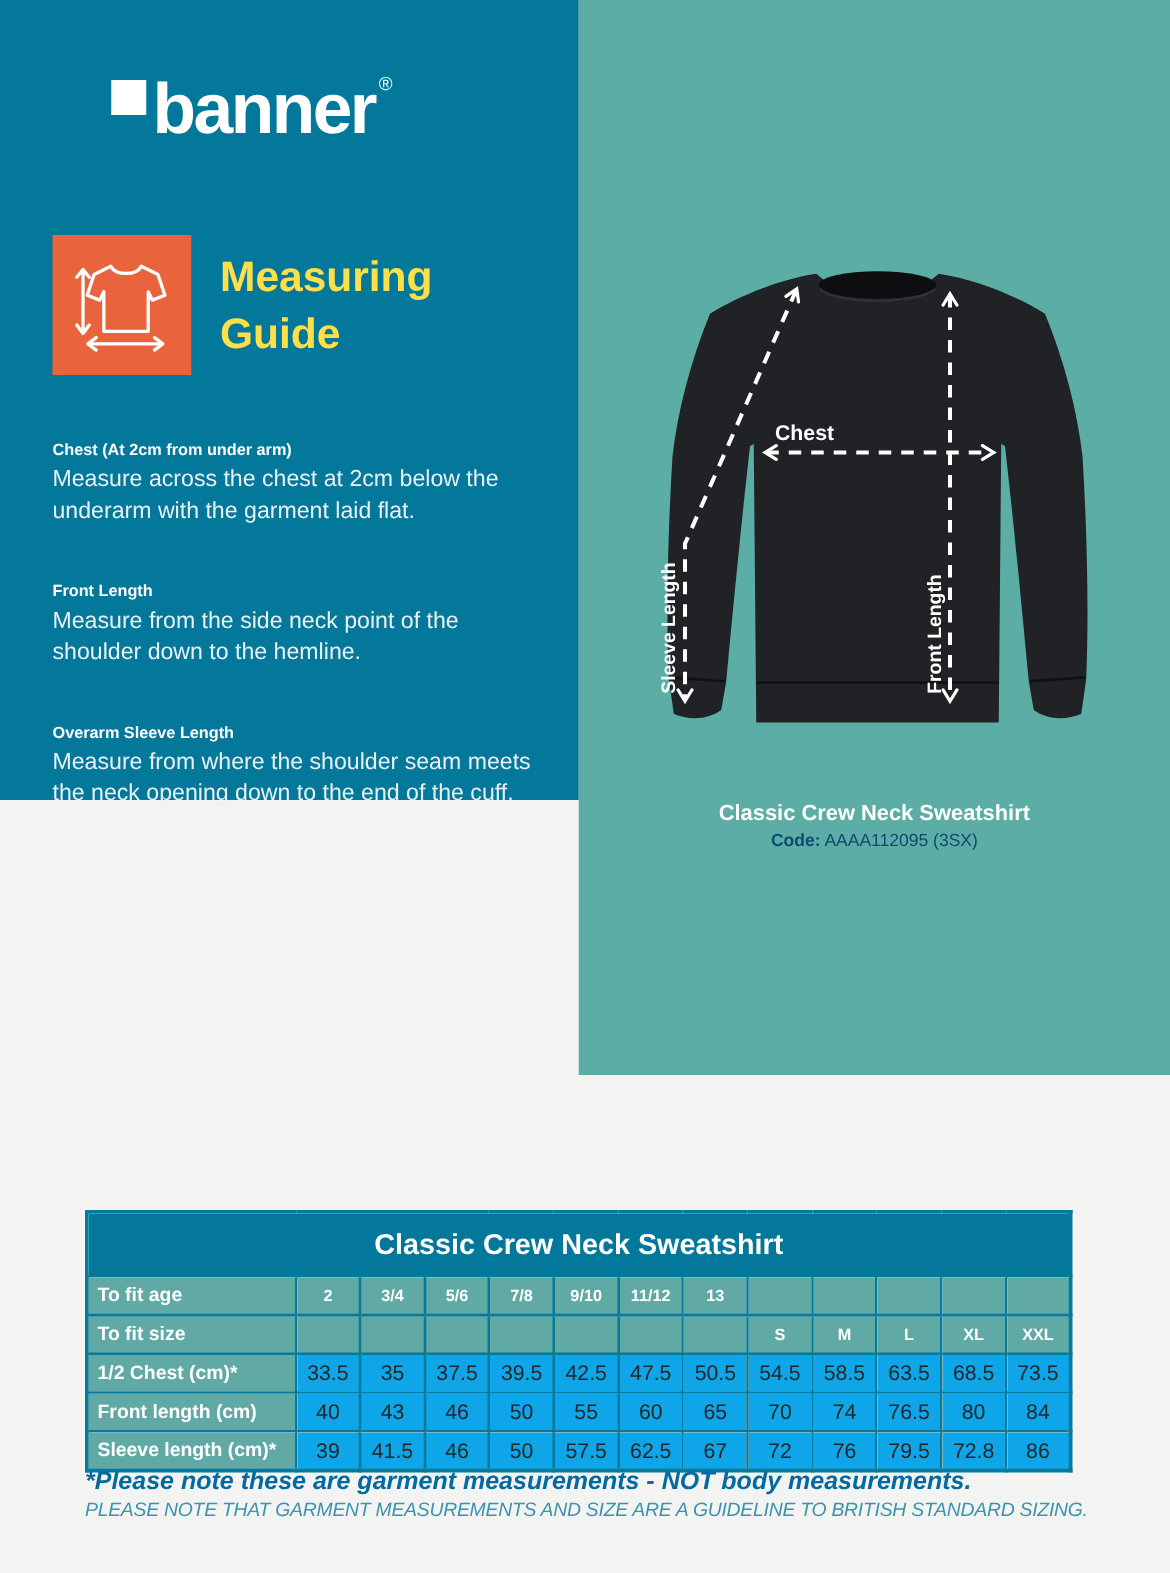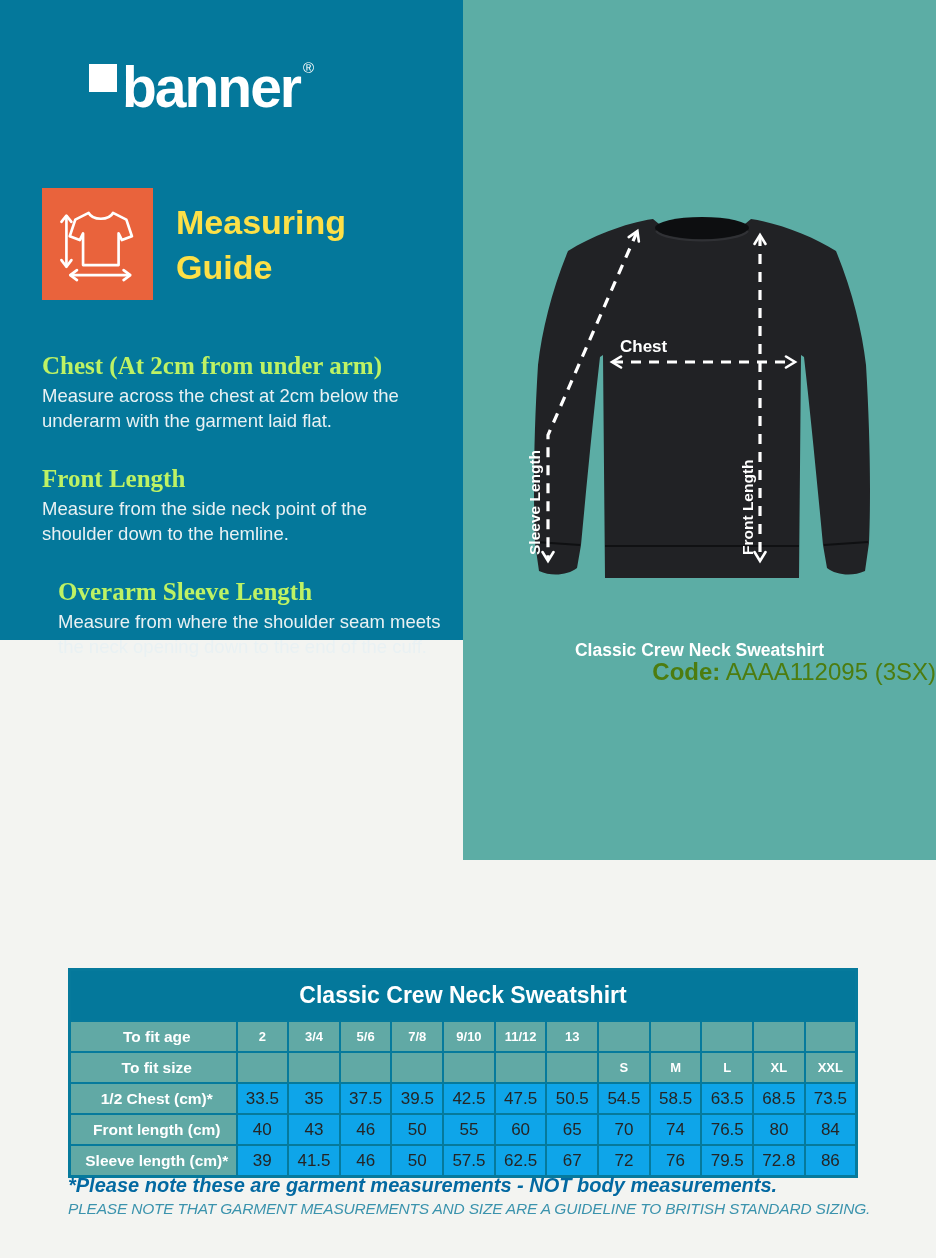--- a/index.html
+++ b/index.html
@@ -18,39 +18,39 @@
   .logo-reg{color:#ffffff;font-size:15px;font-weight:400;letter-spacing:0;
             position:relative;top:-34px;left:3px;}
 
   
   .guide-icon{position:absolute;left:42px;top:188px;width:111px;height:112px;background:#e9633c;}
   .guide-title{position:absolute;left:176px;top:200px;color:#fde047;font-size:34px;
                line-height:45px;font-weight:700;}
 
   
   .section{position:absolute;left:42px;width:392px;}
-  .section h3{margin:0 0 3px 0;color:#bef264;font-size:25px;font-weight:700;font-family:Liberation Serif, serif;}
+  .section h3{margin:0 0 3px 0;color:#ffffff;font-size:13px;font-weight:700;}
   .section p{margin:0;color:#e9f1f3;font-size:18.5px;line-height:25px;font-weight:400;}
-  .s1{top:352px;} .s2{top:465px;} .s3{top:578px;margin-left:16px;}
+  .s1{top:352px;} .s2{top:465px;} .s3{top:578px;}
 
   
   .sweat-svg{position:absolute;left:490px;top:205px;}
   .diagram-caption{position:absolute;left:463px;top:639px;width:473px;text-align:center;}
   .caption-title{color:#ffffff;font-size:17.5px;font-weight:700;line-height:22px;margin:0;}
-  .caption-code{color:#4d7c0f;font-size:24px;line-height:22px;margin:0;text-align:right;}
+  .caption-code{color:#0c4a6e;font-size:14px;line-height:22px;margin:0;}
   .caption-code b{font-weight:700;}
 
   
   .size-table{position:absolute;left:68px;top:968px;width:790px;border-collapse:collapse;
               table-layout:fixed;border:3px solid #067a9c;}
   .size-table td,.size-table th{border:2px solid #067a9c;overflow:hidden;white-space:nowrap;}
   .tbl-title{background:#04789b;color:#ffffff;font-size:23px;font-weight:700;
              text-align:center;height:47px;}
   td.lbl{background:#61a9a5;color:#ffffff;font-weight:700;font-size:15.5px;
-         text-align:center;padding:0 0 0 7px;height:27px;}
+         text-align:left;padding:0 0 0 7px;height:27px;}
   td.hdr{background:#61a9a5;color:#ffffff;font-weight:700;font-size:13px;
          text-align:center;height:27px;}
   td.val{background:#0ea5e9;color:#252525;font-weight:400;font-size:17px;
          text-align:center;height:27px;}
 
   
   .note1{position:absolute;left:68px;top:1174px;color:#0369a1;font-size:20px;
          font-style:italic;font-weight:700;}
   .note2{position:absolute;left:68px;top:1200px;color:#3b93ad;font-size:15.5px;
          font-style:italic;font-weight:400;letter-spacing:-0.2px;}

